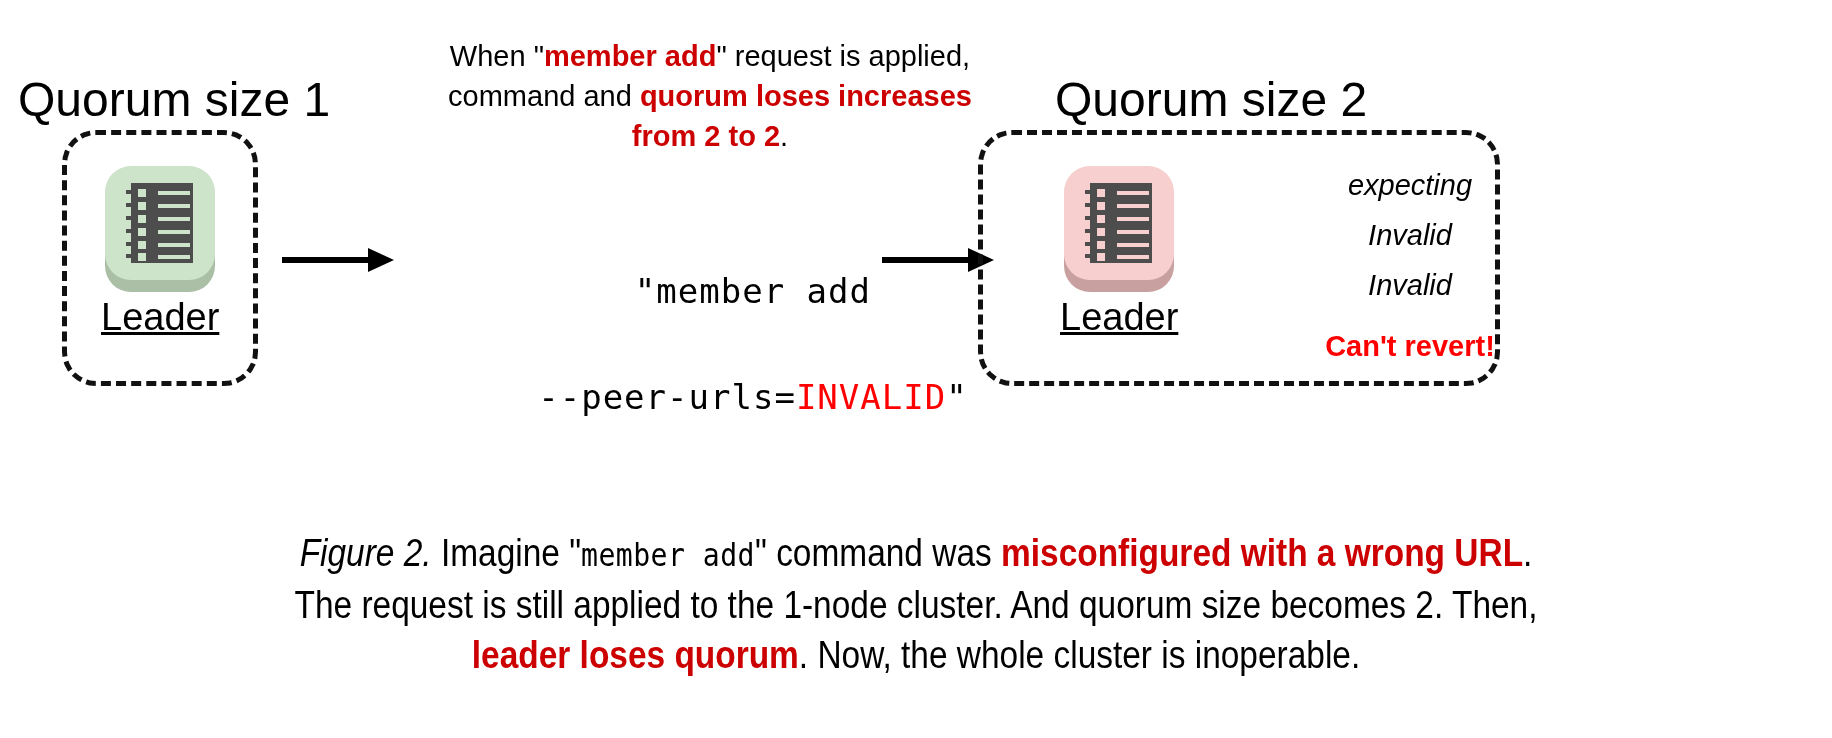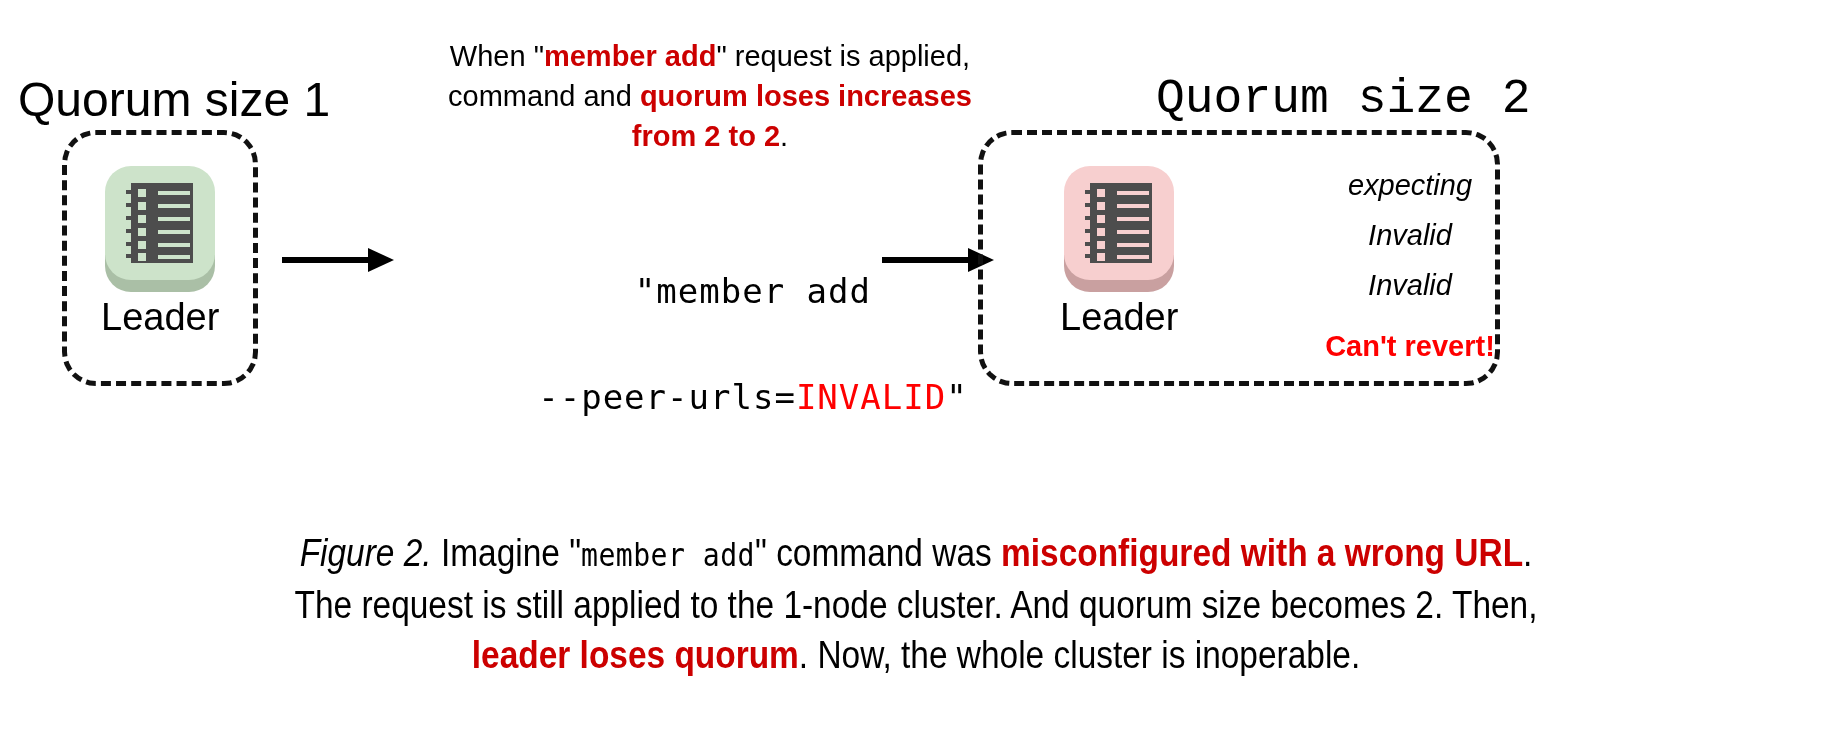--- a/index.html
+++ b/index.html
@@ -111,20 +111,21 @@
   }
   .green .rack-sq, .green .rack-bar { background: #cde3ca; }
   .pink  .rack-sq, .pink  .rack-bar { background: #f7cfcf; }
 
   .node-label {
     font-size: 38px;
     font-weight: 400;
     margin-top: 4px;
     white-space: nowrap;
     text-align: center;
+    text-decoration: underline;
   }
 
   
   .annotation {
     position: absolute;
     text-align: center;
     font-size: 29px;
     line-height: 40px;
     font-weight: 400;
     color: #000;
@@ -270,21 +271,21 @@
   <div class="command" style="left:410px; top:212px; width:600px;">
     <span>"member add</span><br>
     <span>--peer-urls=</span><span class="invalid">INVALID</span><span>"</span>
   </div>
 
   <div class="arrow" style="left:882px; top:245px; width:112px;">
     <div class="shaft" style="width:88px;"></div>
     <div class="head" style="left:86px;"></div>
   </div>
 
-  <div class="cluster-title abs" style="left:1156px; top:72px; width:280px;font-family:Liberation Mono, monospace;">Quorum size 2</div>
+  <div class="cluster-title abs" style="left:1055px; top:72px; width:280px;">Quorum size 2</div>
 
   <div class="cluster-box abs" style="left:978px; top:130px; width:522px; height:256px;"></div>
 
   <div class="node" style="left:1060px; top:160px;">
     <div class="node-icon-wrap pink">
       <div class="icon-shadow pink"></div>
       <div class="icon-tile pink"></div>
       <div class="rack">
         <div class="rack-row" style="top:7px;">
           <div class="tick" style="top:0;"></div>

